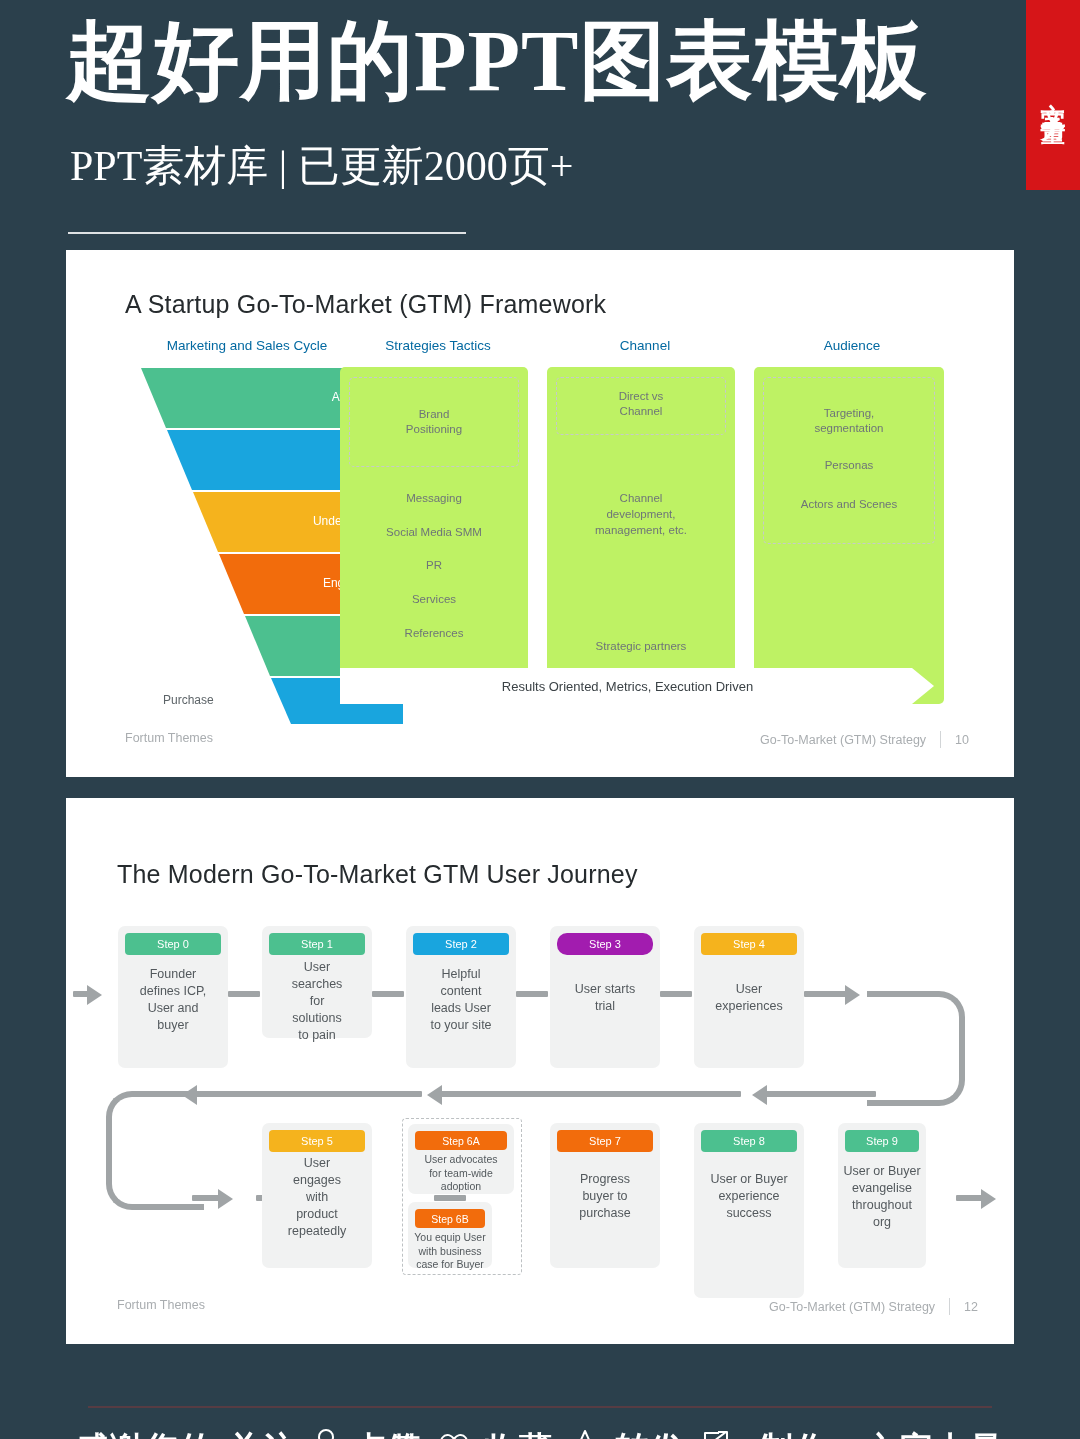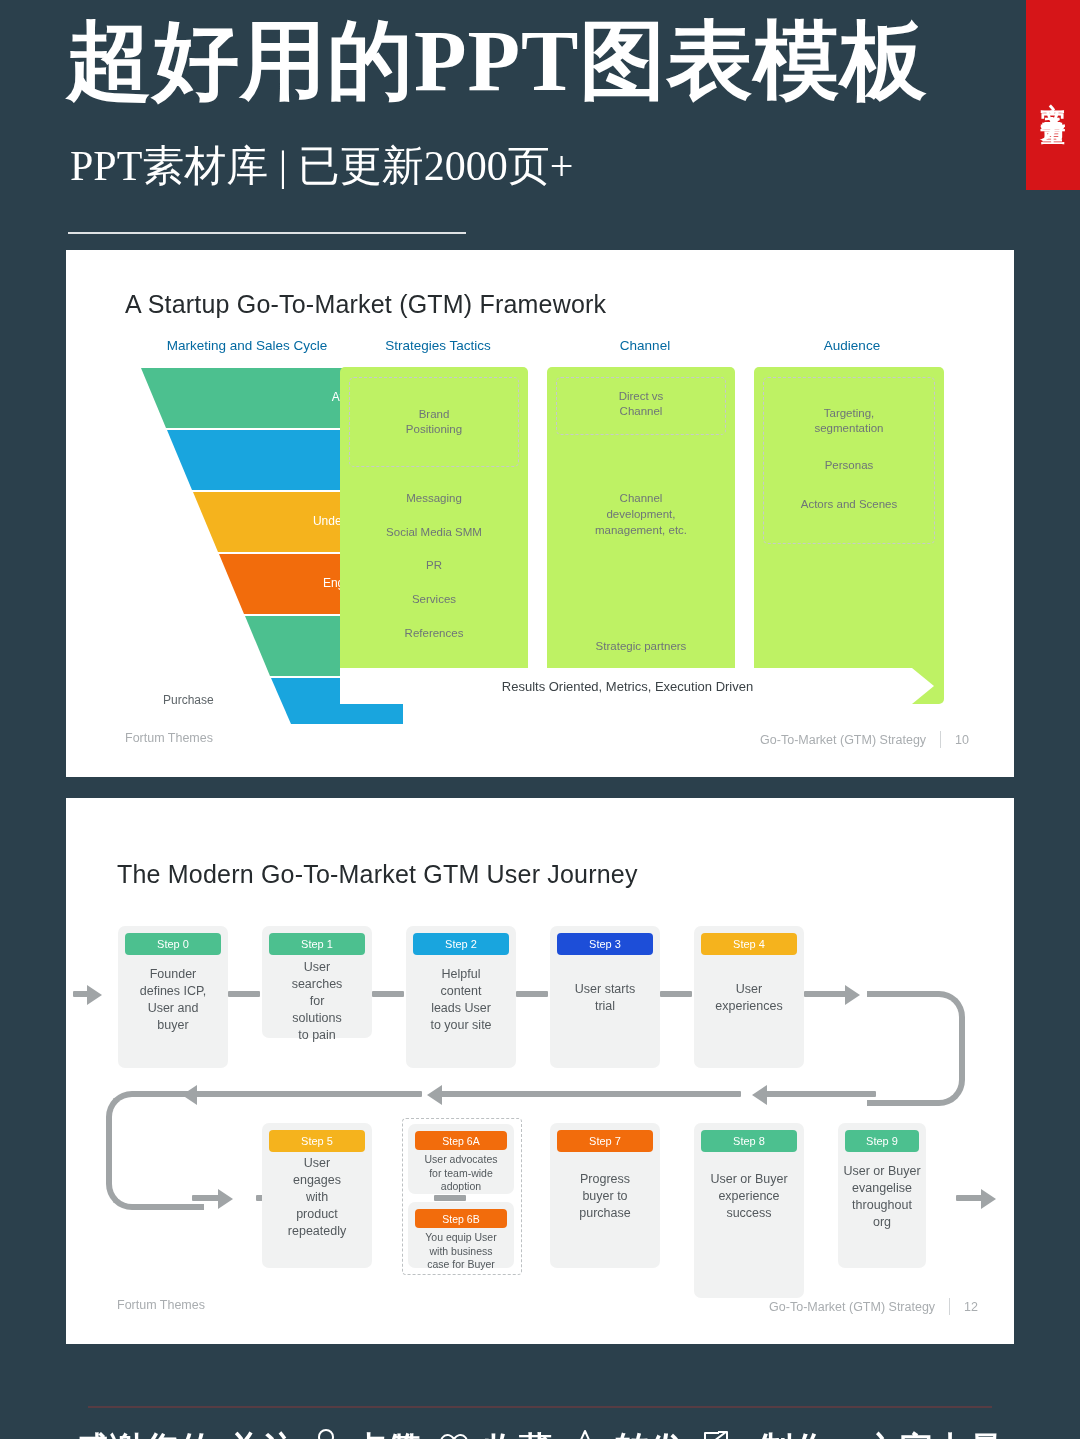--- a/index.html
+++ b/index.html
@@ -284,21 +284,21 @@
   <div class="step" style="left:340px;top:128px;width:110px;height:142px;">
     <div class="step-hd" style="background:#19a5de;">
         <span>Step 2</span>
       </div>
     <div class="step-body" style="top:40px;">
       Helpful<br>content<br>leads User<br>to your site
     </div>
   </div>
 
   <div class="step" style="left:484px;top:128px;width:110px;height:142px;">
-    <div class="step-hd" style="background:#1d4ed8;">
+    <div class="step-hd" style="background:#a21caf;border-radius:10px;">
         <span>Step 3</span>
       </div>
     <div class="step-body" style="top:55px;">
       User starts<br>trial
     </div>
   </div>
 
   <div class="step" style="left:628px;top:128px;width:110px;height:142px;">
     <div class="step-hd" style="background:#f5b31d;">
         <span>Step 4</span>
@@ -321,21 +321,21 @@
 
   <div class="step step-small" style="left:342px;top:326px;width:106px;height:70px;">
     <div class="step-hd" style="background:#f26c0c;">
         <span>Step 6A</span>
       </div>
     <div class="step-body" style="top:29px;">
       User advocates<br>for team-wide<br>adoption
     </div>
   </div>
 
-  <div class="step step-small" style="left:342px;top:404px;width:106px;height:66px;">
+  <div class="step step-small" style="left:342px;top:404px;width:84px;height:66px;">
     <div class="step-hd" style="background:#f26c0c;">
         <span>Step 6B</span>
       </div>
     <div class="step-body" style="top:29px;">
       You equip User<br>with business<br>case for Buyer
     </div>
   </div>
 
   <div class="step" style="left:484px;top:325px;width:110px;height:145px;">
     <div class="step-hd" style="background:#f26c0c;">

